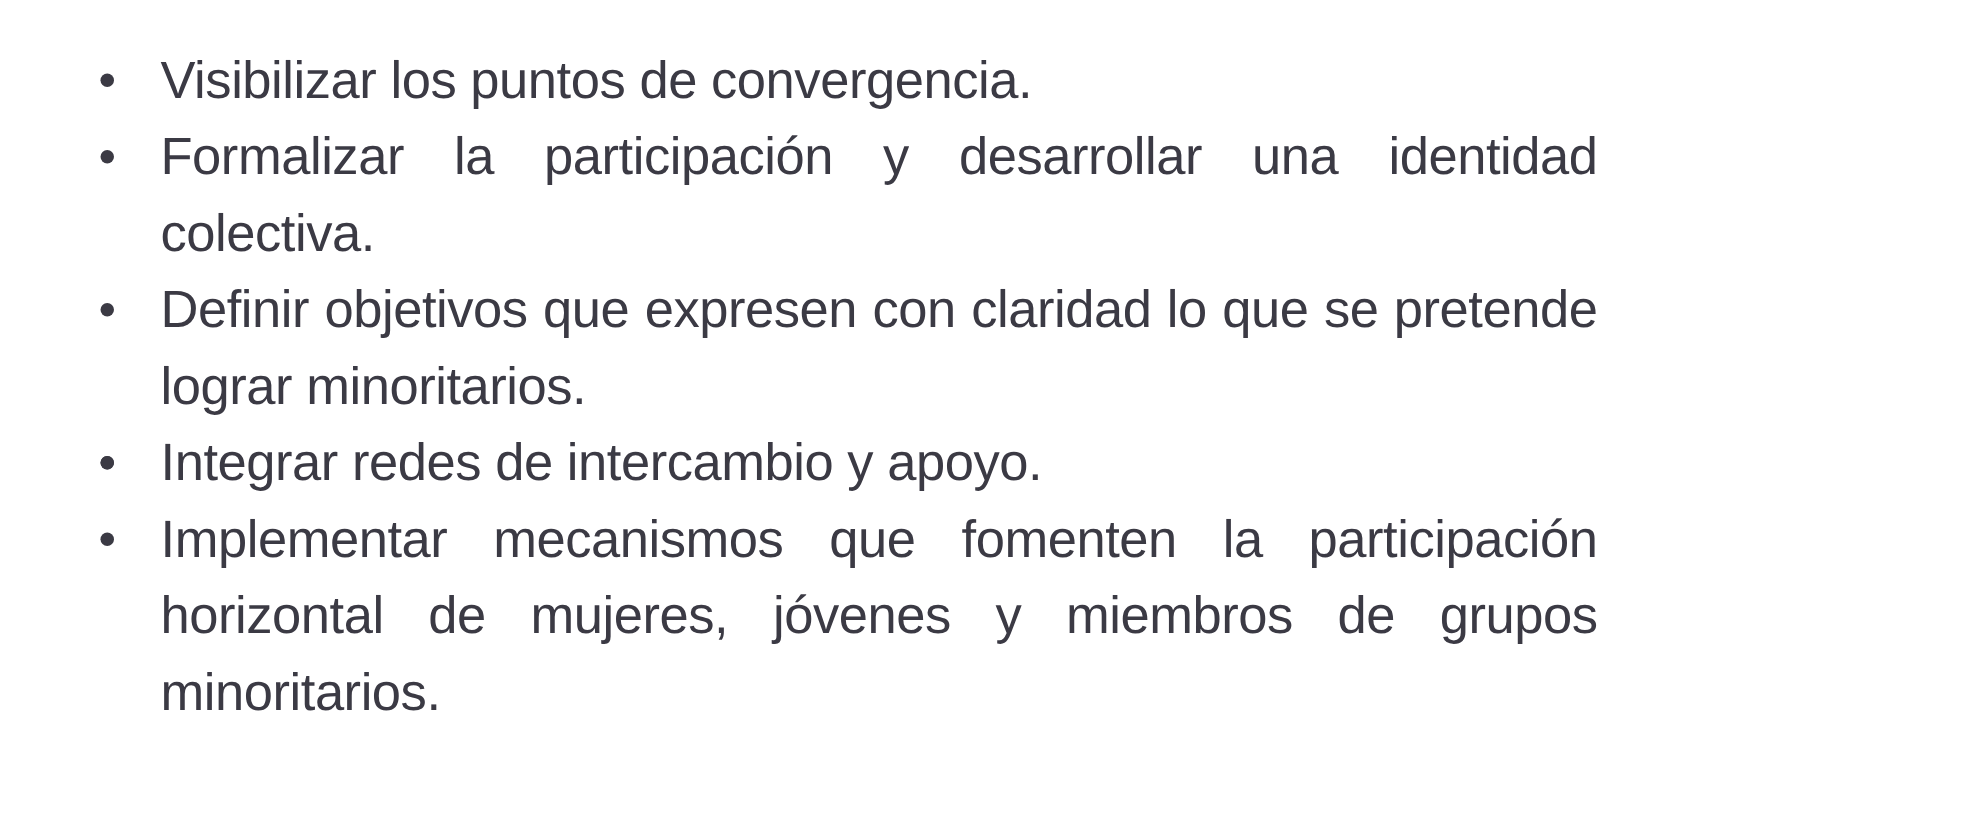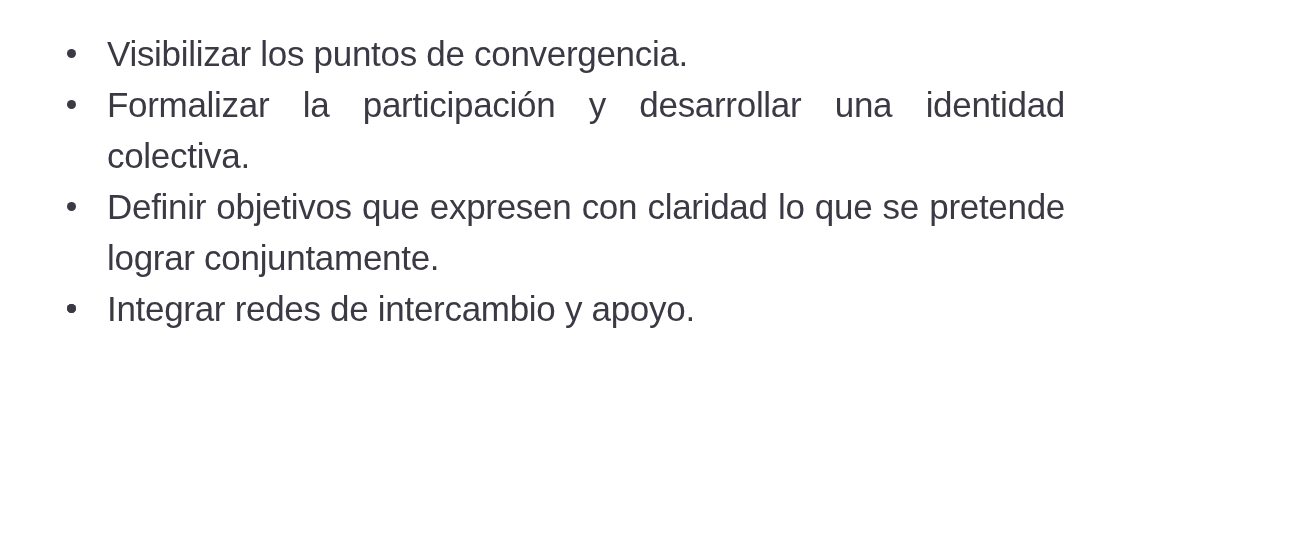--- a/index.html
+++ b/index.html
@@ -58,23 +58,27 @@
     <li>
       <span class="bullet"></span>
       <span>Visibilizar los puntos de convergencia.</span>
     </li>
     <li>
       <span class="bullet"></span>
       <span>Formalizar la participación y desarrollar una identidad colectiva.</span>
     </li>
     <li>
       <span class="bullet"></span>
-      <span>Definir objetivos que expresen con claridad lo que se pretende lograr conjuntamente.</span>
+      <span>Definir objetivos que expresen con claridad lo que se pretende lograr minoritarios.</span>
     </li>
     <li>
       <span class="bullet"></span>
     </li>
     <li>
       <span class="bullet"></span>
       <span>Integrar redes de intercambio y apoyo.</span>
     </li>
+    <li>
+      <span class="bullet"></span>
+      <span>Implementar mecanismos que fomenten la participación horizontal de mujeres, jóvenes y miembros de grupos minoritarios.</span>
+    </li>
   </ul>
 </div>
 
 </body></html>

